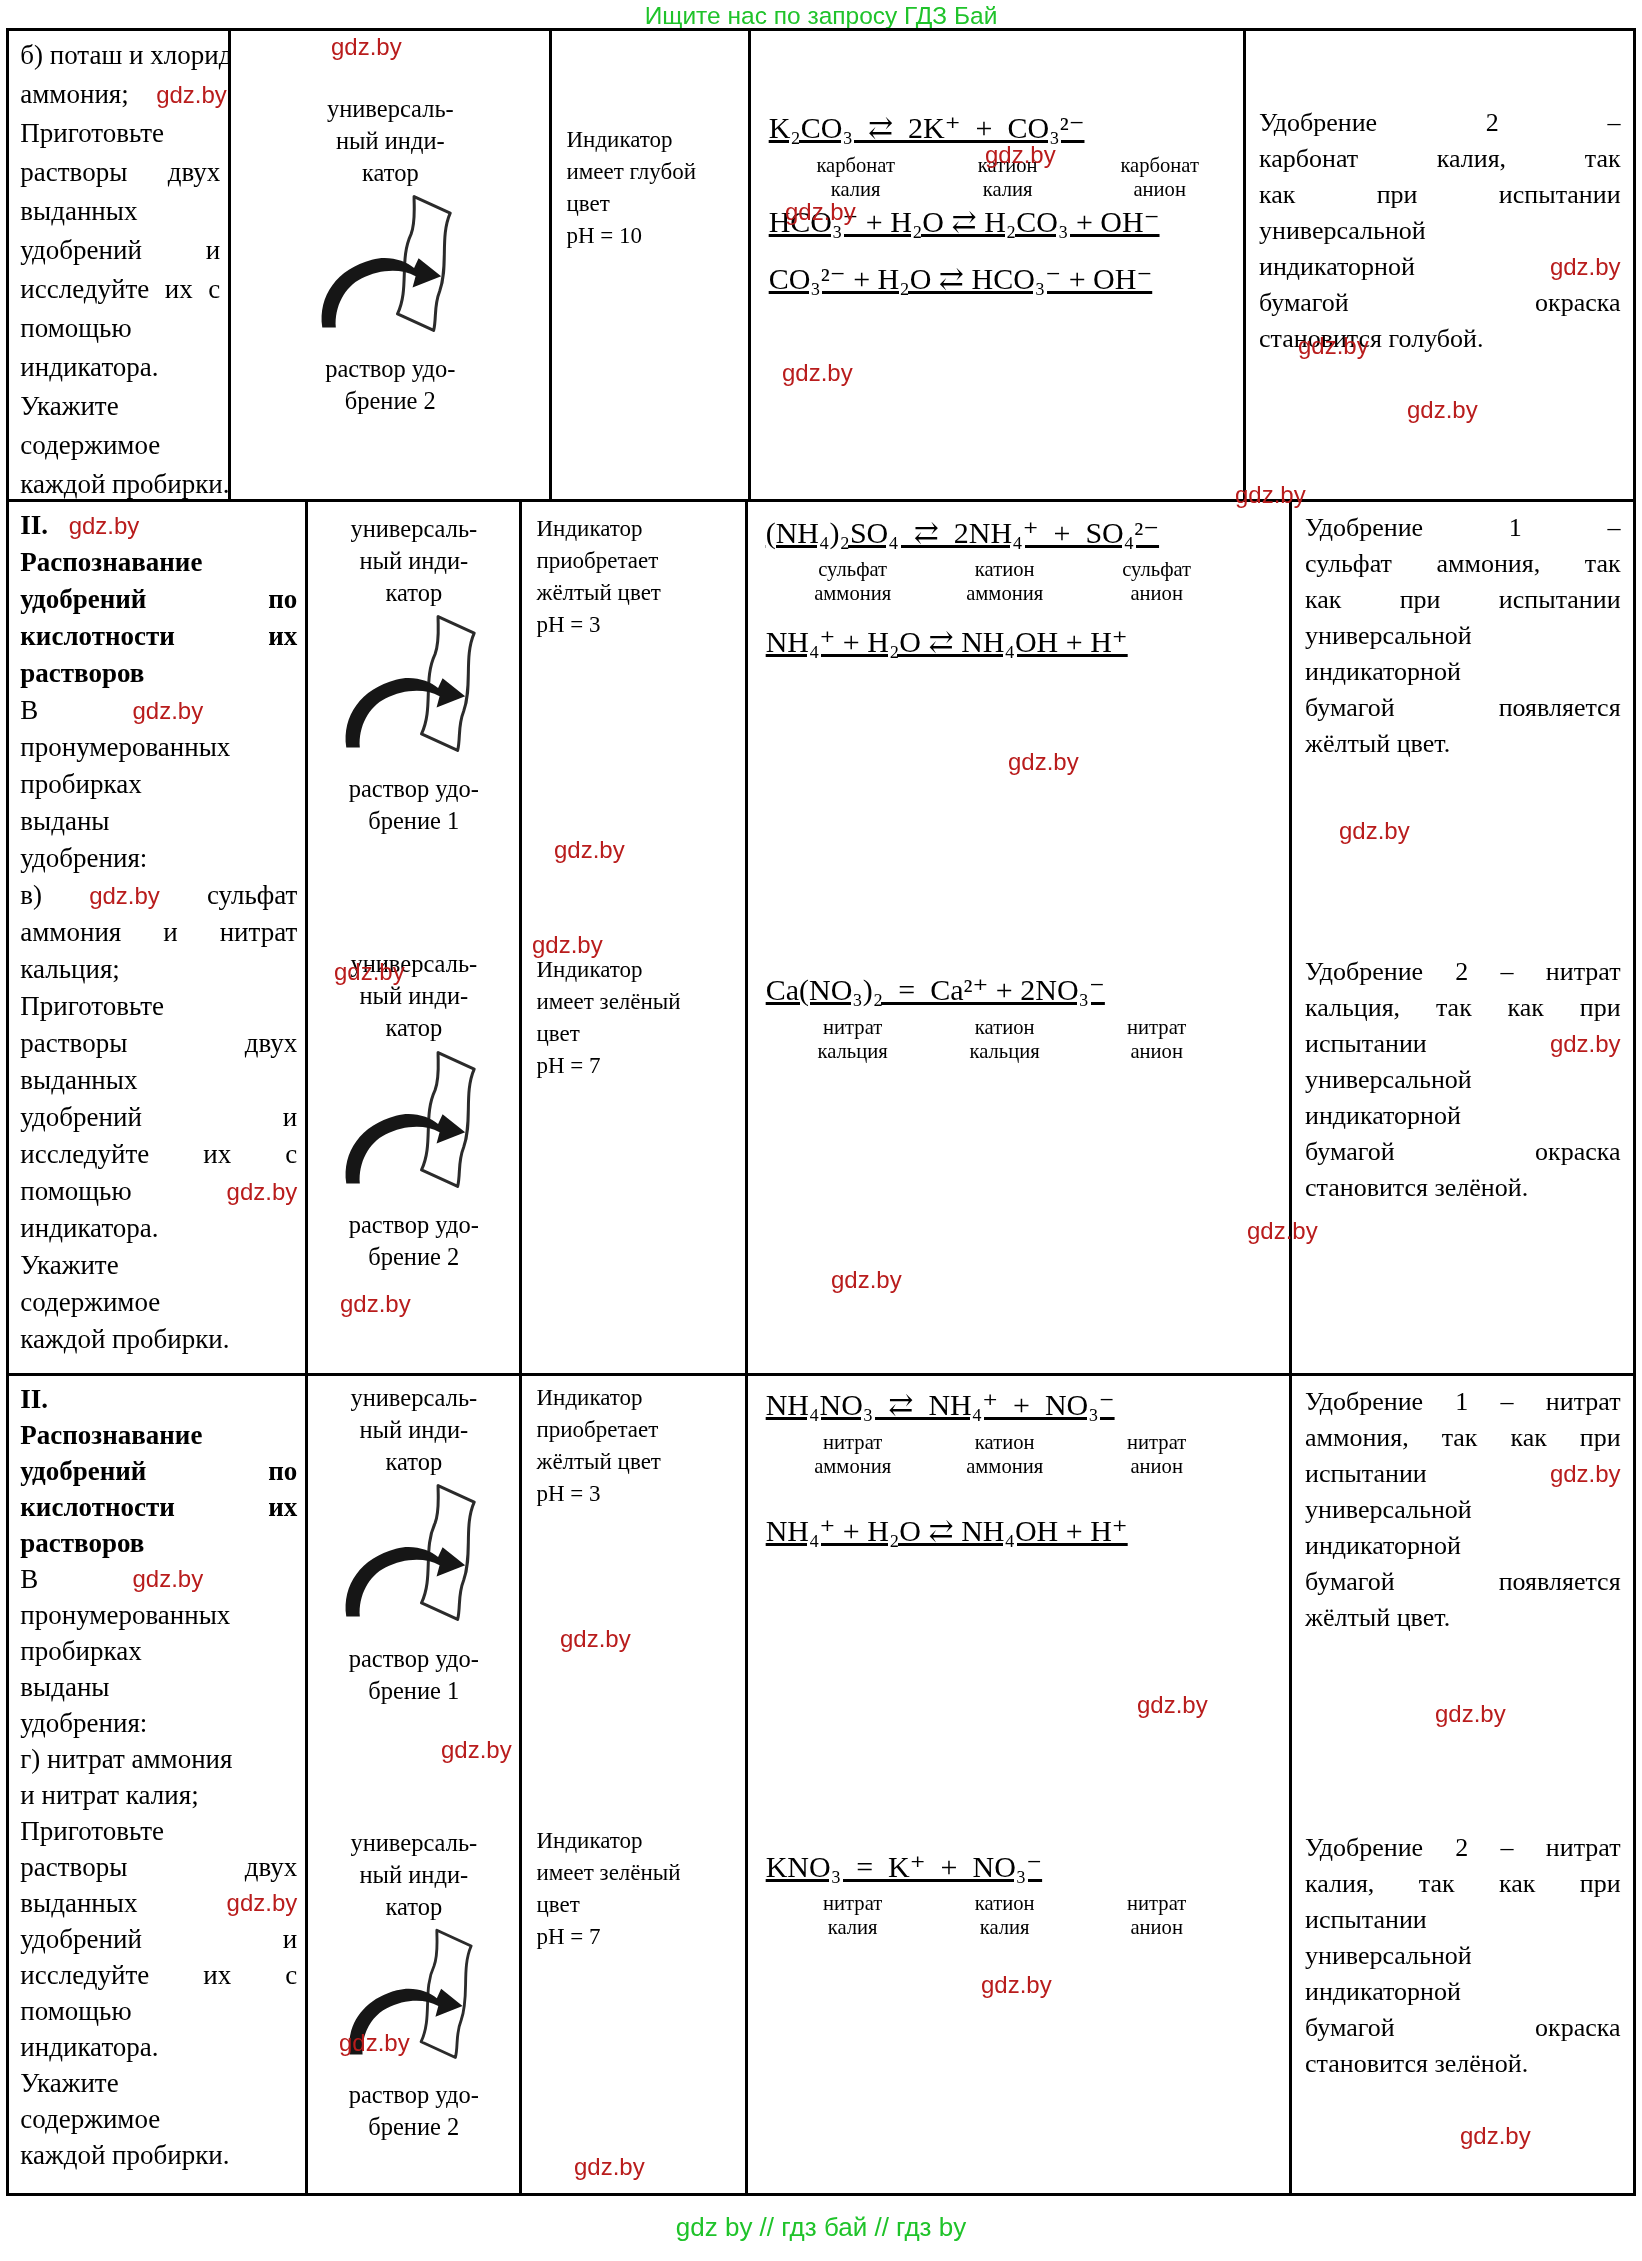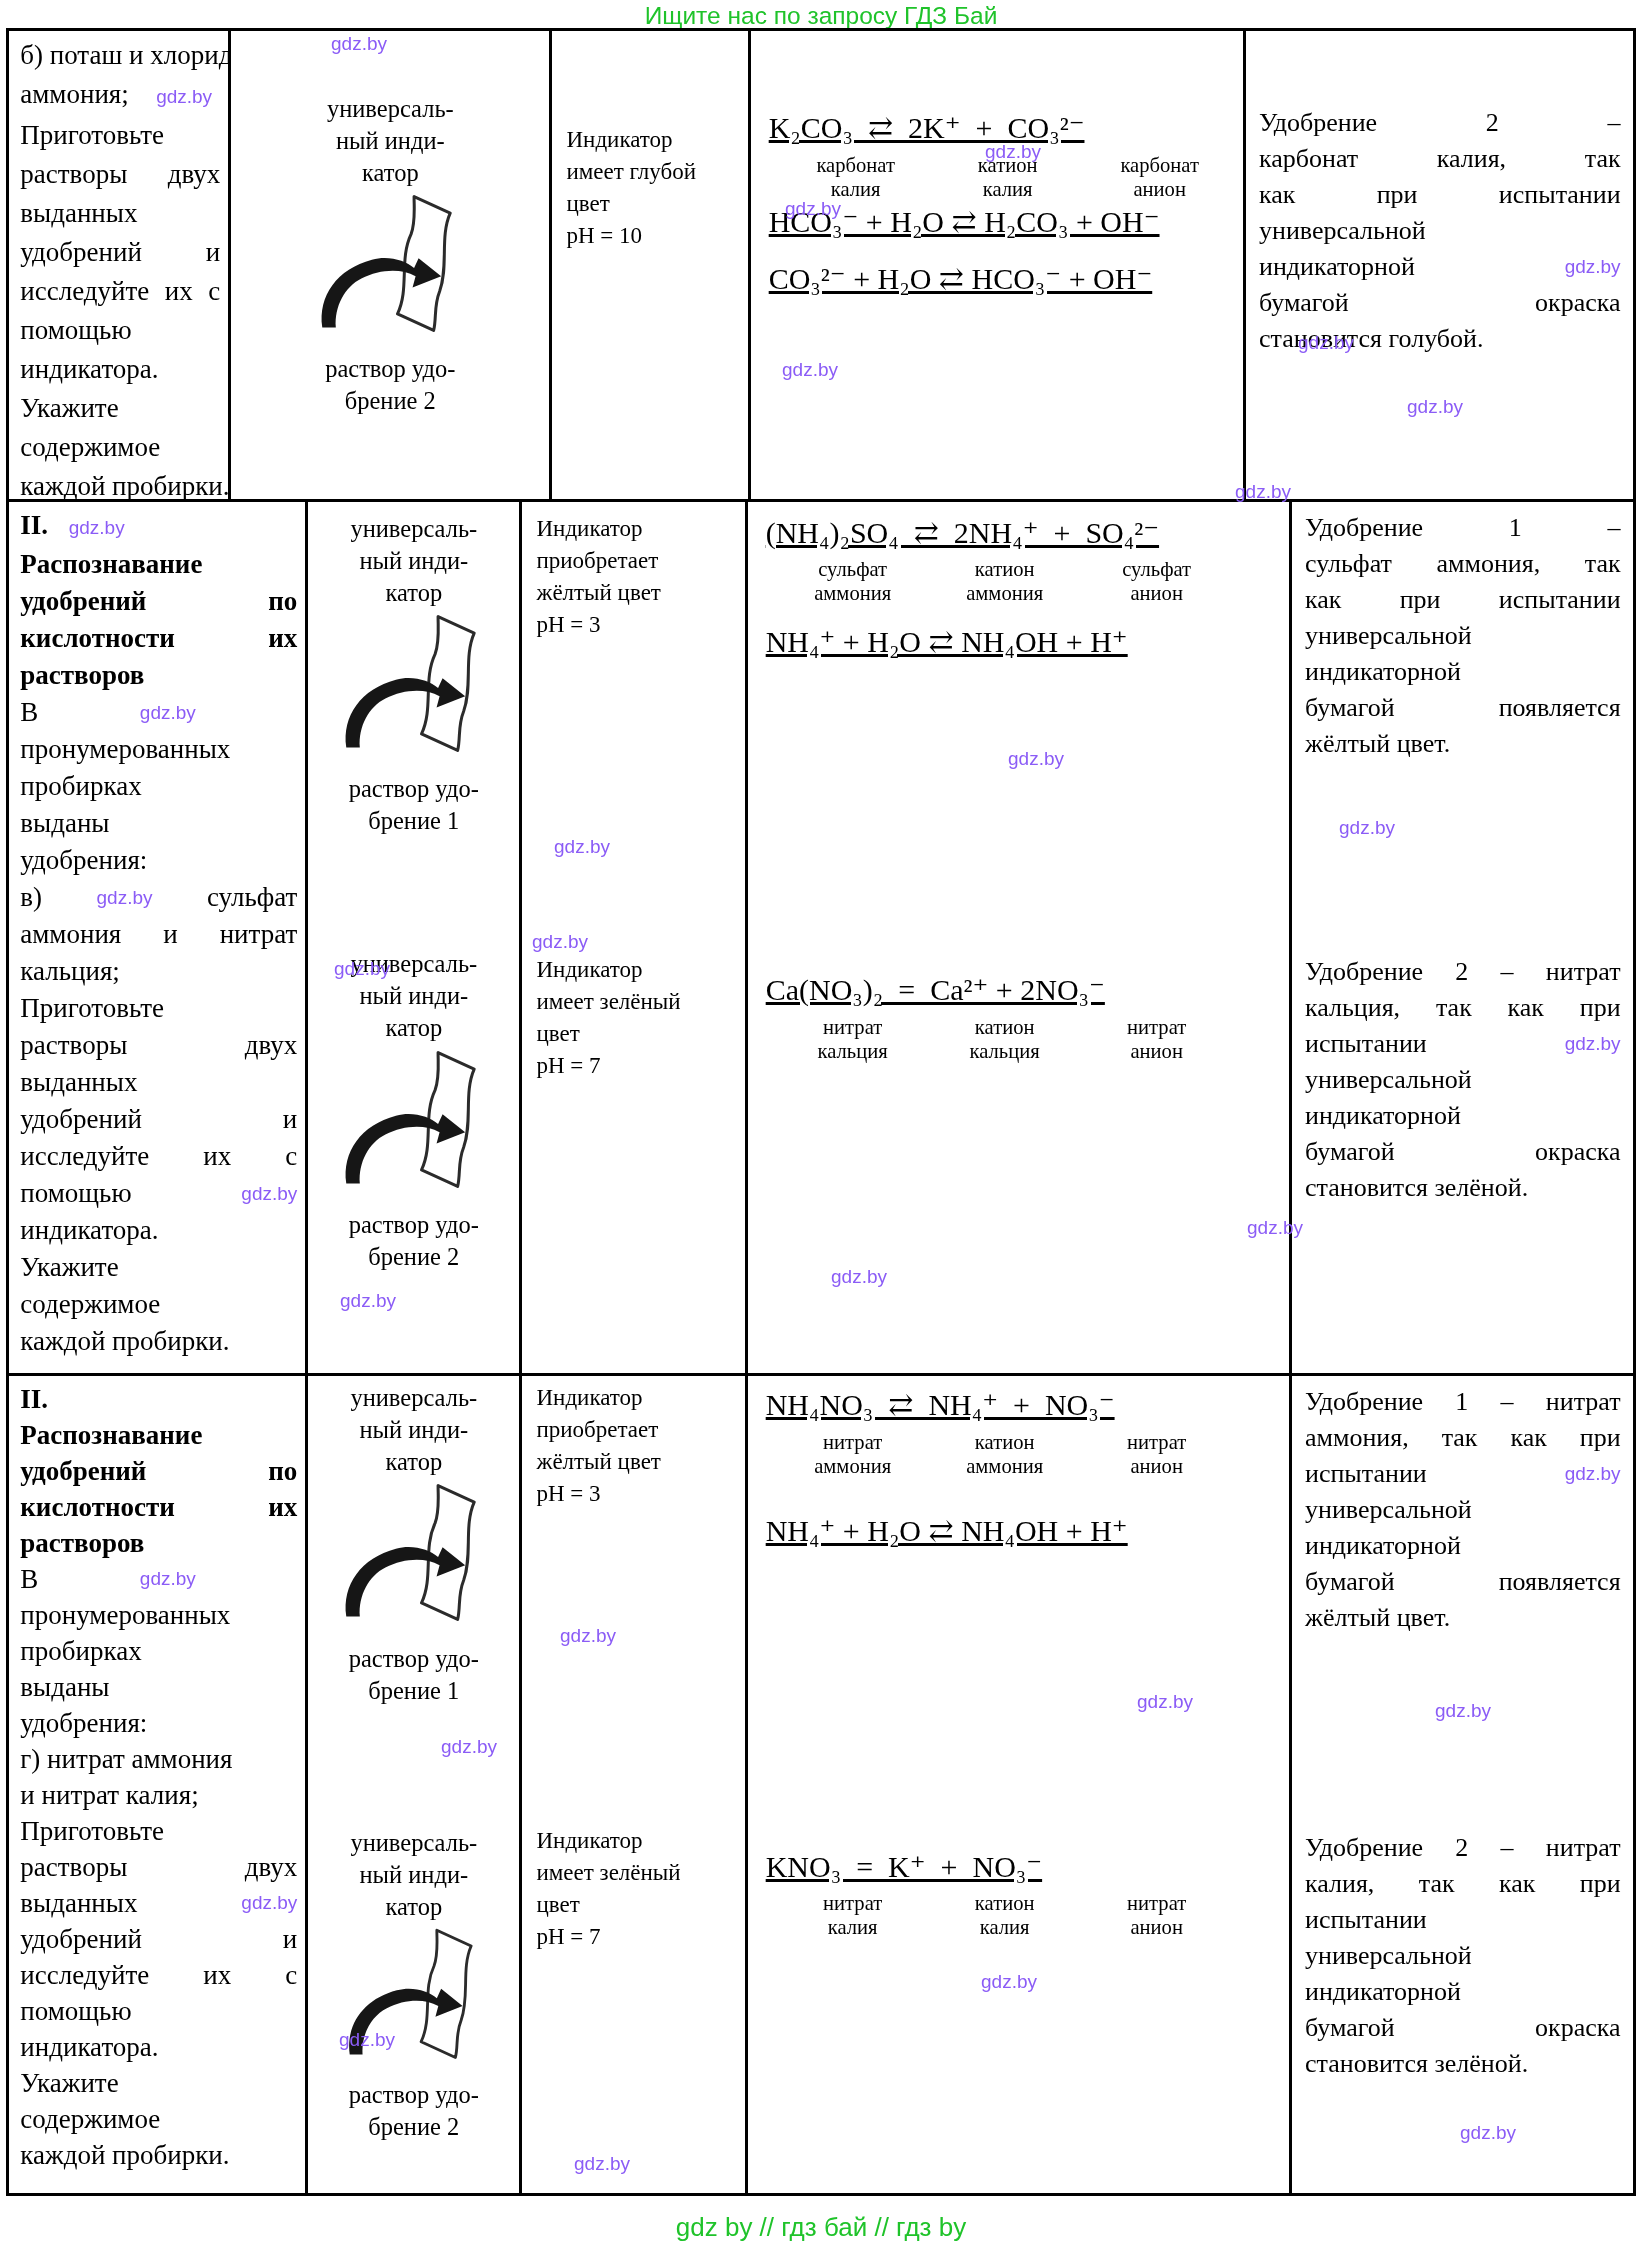--- a/index.html
+++ b/index.html
@@ -16,21 +16,21 @@
   #row3{top:1373px;height:823px;}
   .cell{box-sizing:border-box;border-right:3.2px solid #000;position:relative;overflow:hidden;}
   .cell:last-child{border-right:none;flex:1;}
   .r1 .c1{width:222px;} .r1 .c2{width:321px;} .r1 .c3{width:199px;} .r1 .c4{width:495px;}
   .r23 .c1{width:299px;} .r23 .c2{width:214px;} .r23 .c3{width:226px;} .r23 .c4{width:544px;}
   
   .tl{min-height:1em;}
   .tl span{white-space:pre;}
   .j{display:flex;justify-content:space-between;align-items:flex-end;}
   .b{font-weight:bold;}
-  .wm{font-family:"Liberation Sans","DejaVu Sans",sans-serif;font-size:19px;color:#8b5cf6;font-weight:normal;}
+  .wm{font-family:"Liberation Sans","DejaVu Sans",sans-serif;font-size:24px;color:#b91c1c;font-weight:normal;}
   .tl:not(.j) .wm{margin-left:20.6px;}
   .task{padding:4.7px 8px 0 11px;font-size:27px;}
   .r1 .task .tl{line-height:39px;}
   .r23 .task .tl{line-height:37px;}
   #row3 .task .tl{line-height:36px;}
   
   .diag{text-align:center;}
   .dtxt{font-size:24.5px;line-height:32px;}
   .darrow{display:block;margin:3.2px auto;}
   .r1 .diag{margin-top:62px;}

